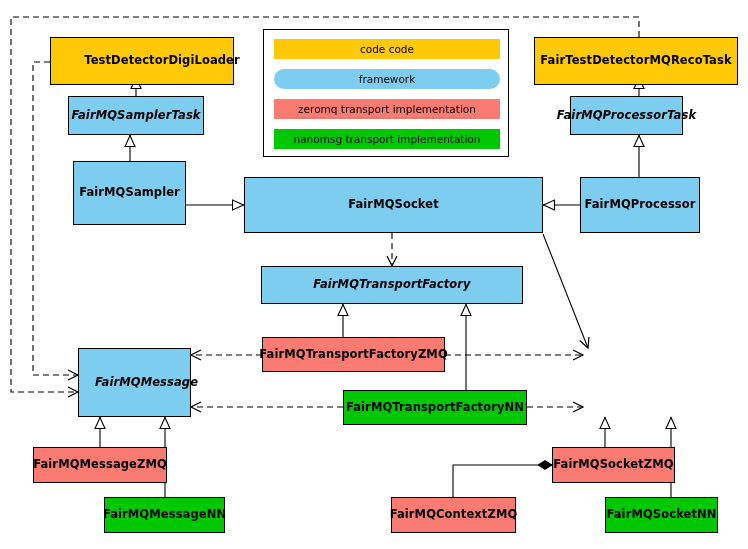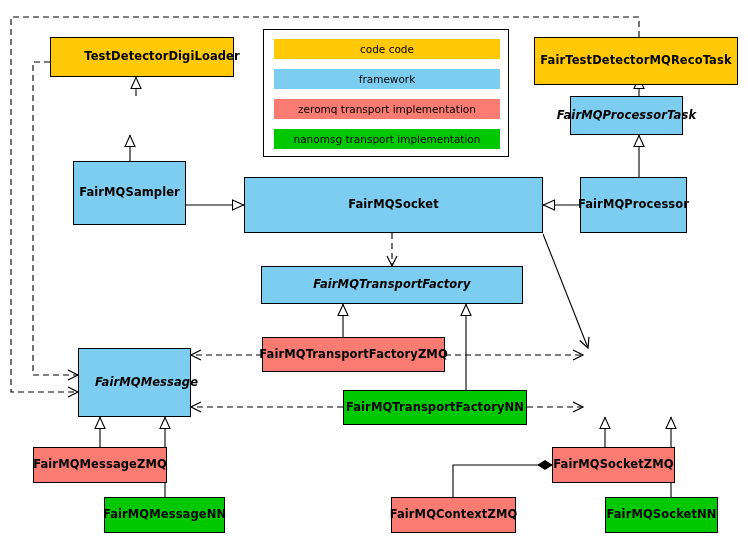--- a/index.html
+++ b/index.html
@@ -36,21 +36,21 @@
     background:#ffffff;border:1px solid #000000;box-sizing:border-box;
     z-index:4;
   }
   .legend-row{
     position:absolute;left:10px;width:226px;height:20px;
     display:flex;align-items:center;justify-content:center;
     font-size:10.5px;font-weight:normal;color:#000000;
     box-sizing:border-box;
   }
   .legend-row.r0{top:9px;background:#FFC907;}
-  .legend-row.r1{top:39px;background:#7DCDF0;}
+  .legend-row.r1{top:39px;background:#7DCDF0;border-radius:10px;}
   .legend-row.r2{top:69px;background:#FA7B72;}
   .legend-row.r3{top:99px;background:#00C800;}
 </style>
 </head>
 <body>
 
 <div id="diagram">
 
   <svg id="edges" viewBox="0 0 748 549" xmlns="http://www.w3.org/2000/svg">
     <defs>
@@ -119,32 +119,33 @@
       <span>framework</span>
     </div>
     <div class="legend-row r2">
       <span>zeromq transport implementation</span>
     </div>
     <div class="legend-row r3">
       <span>nanomsg transport implementation</span>
     </div>
   </div>
 
-  <div class="node c-user" style="left:50px;top:37px;width:184px;height:40px;padding-left:40px;">TestDetectorDigiLoader</div>
+  <div class="node c-user" style="left:50px;top:37px;width:184px;height:48px;padding-left:40px;">TestDetectorDigiLoader</div>
 
   <div class="node c-user" style="left:534px;top:37px;width:204px;height:48px;">FairTestDetectorMQRecoTask</div>
 
+  <div class="node c-framework abstract" style="left:68px;top:96px;width:136px;height:39px;">FairMQSamplerTask</div>
 
   <div class="node c-framework abstract" style="left:570px;top:96px;width:113px;height:39px;">FairMQProcessorTask</div>
 
   <div class="node c-framework" style="left:73px;top:161px;width:113px;height:64px;">FairMQSampler</div>
 
   <div class="node c-framework" style="left:244px;top:177px;width:299px;height:56px;">FairMQSocket</div>
 
-  <div class="node c-framework" style="left:580px;top:177px;width:107px;height:56px;">FairMQProcessor</div>
+  <div class="node c-framework" style="left:580px;top:177px;width:120px;height:56px;">FairMQProcessor</div>
 
   <div class="node c-framework abstract" style="left:261px;top:266px;width:262px;height:38px;">FairMQTransportFactory</div>
 
   <div class="node c-zmq" style="left:262px;top:337px;width:183px;height:35px;text-align:right;">FairMQTransportFactoryZMQ</div>
 
   <div class="node c-nn" style="left:343px;top:390px;width:184px;height:35px;">FairMQTransportFactoryNN</div>
 
   <div class="node c-framework abstract" style="left:78px;top:348px;width:113px;height:69px;padding-left:24px;">FairMQMessage</div>
 
 

